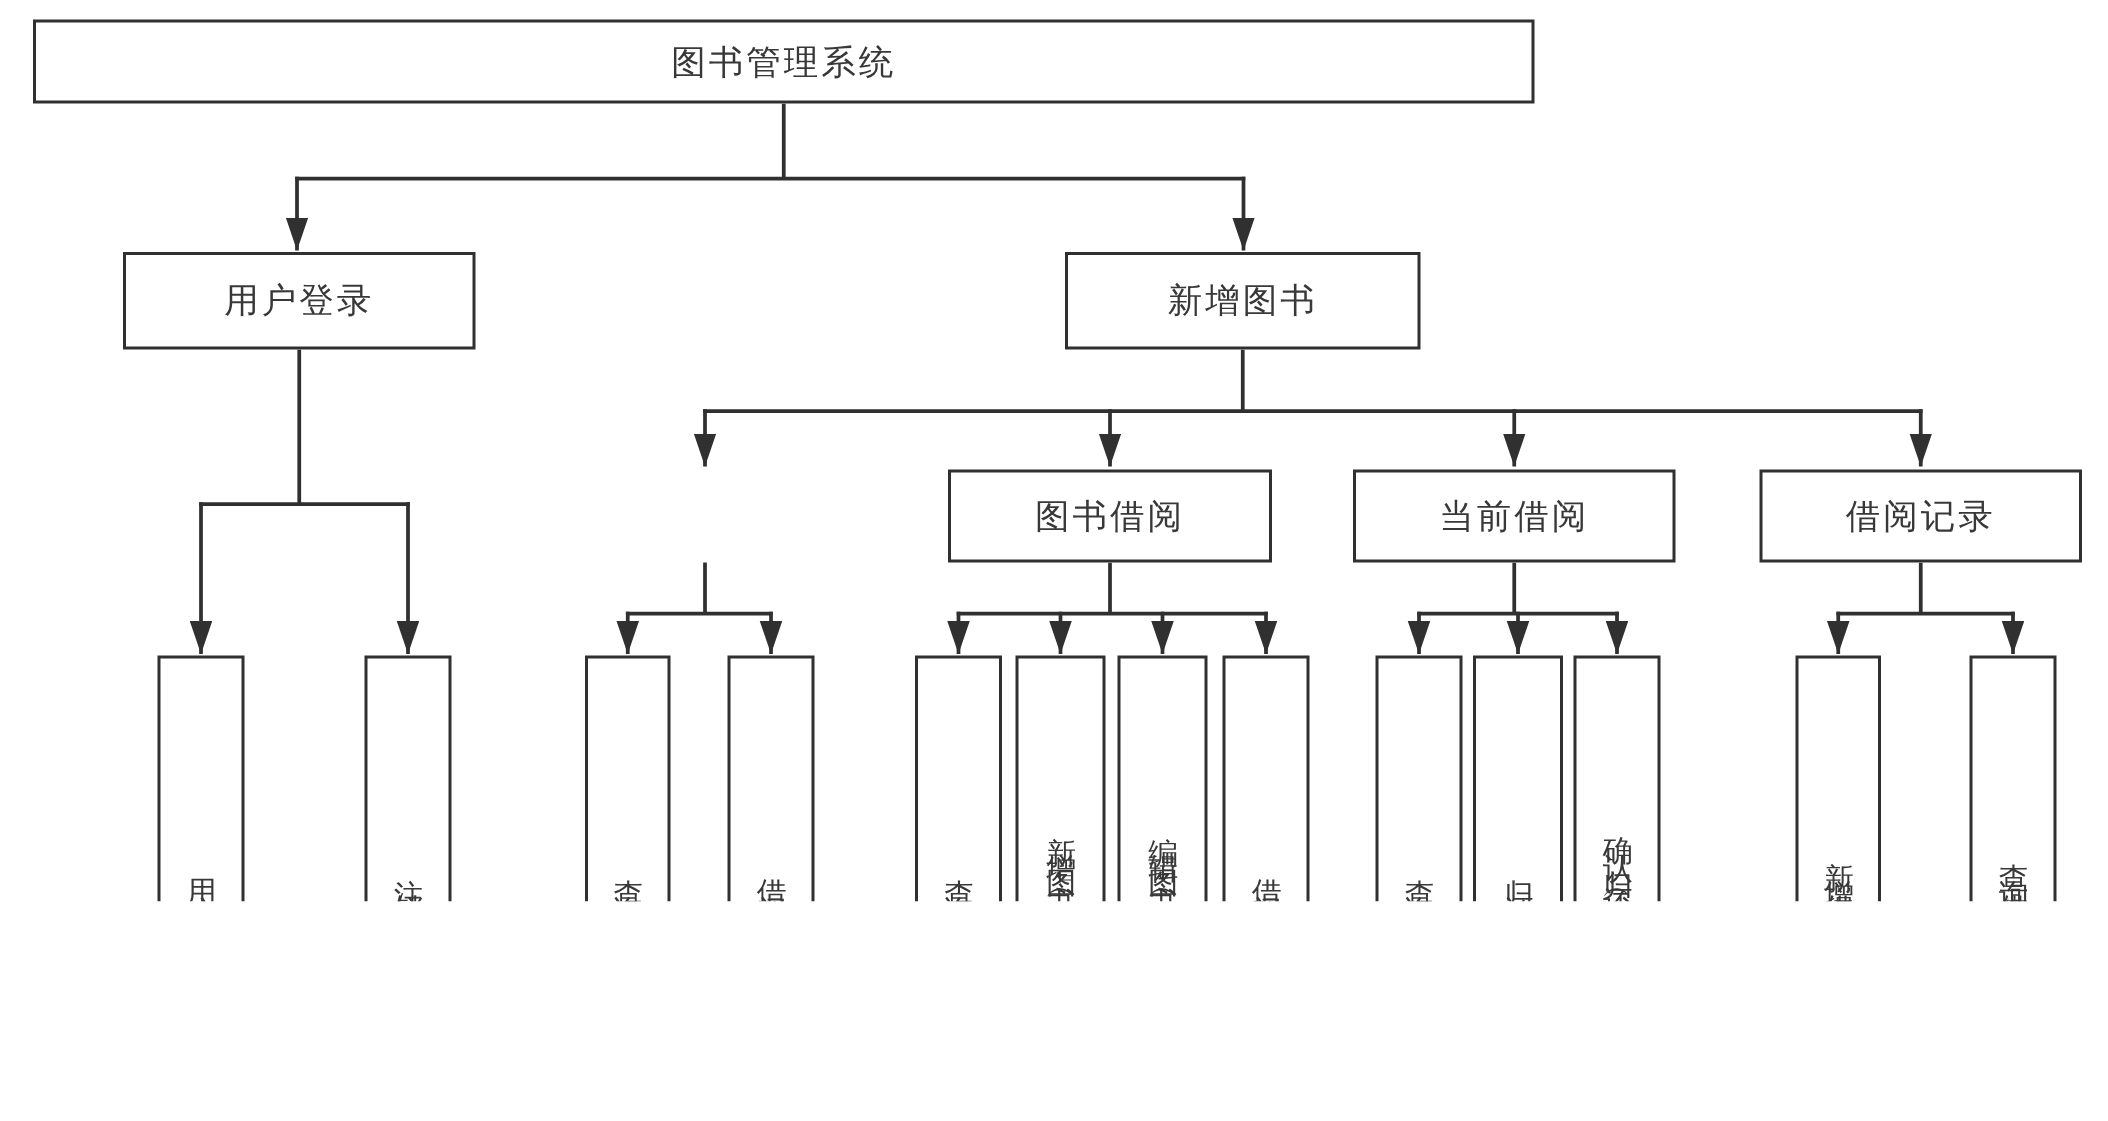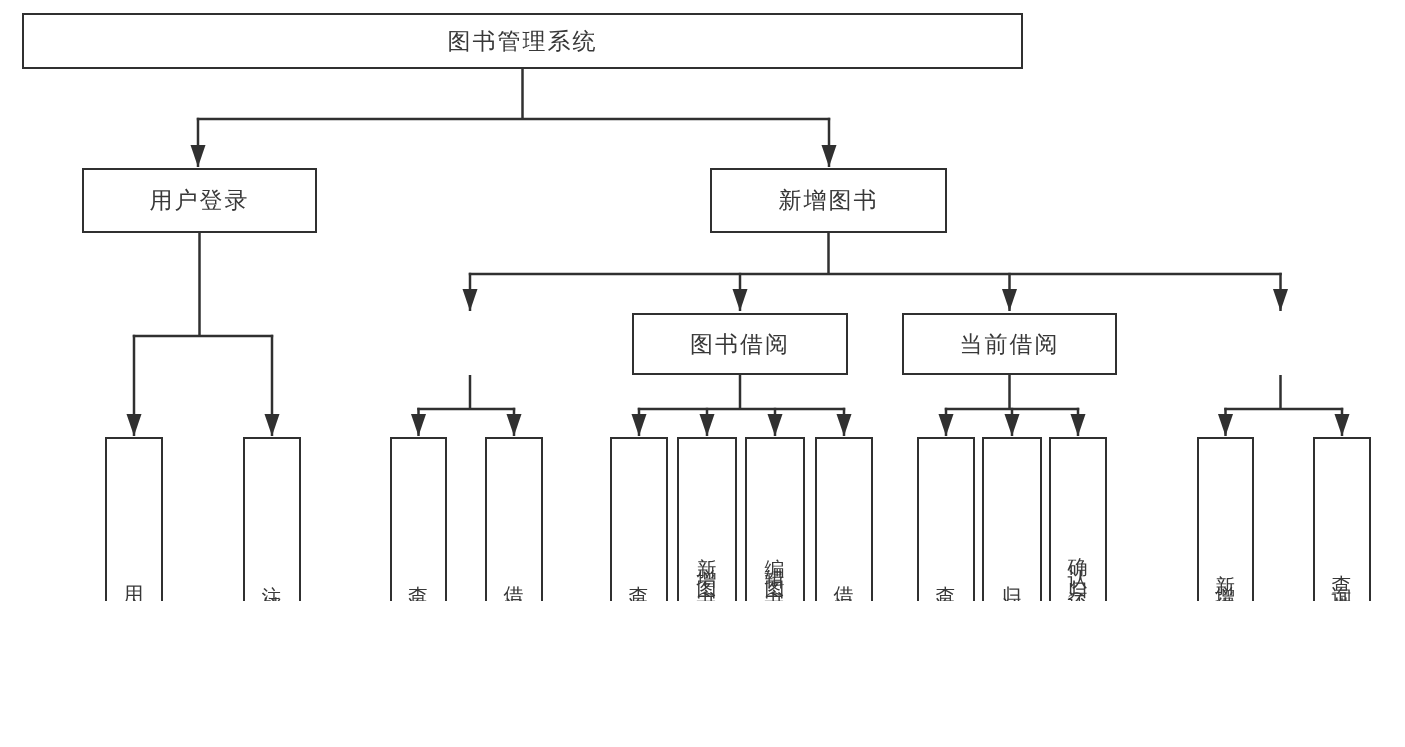--- a/index.html
+++ b/index.html
@@ -139,20 +139,23 @@
   <div class="node hbox" style="left:710px;top:168px;width:237px;height:65px">
     <span>新增图书</span>
   </div>
 
   <div class="node hbox" style="left:902px;top:313px;width:215px;height:62px">
     <span>当前借阅</span>
   </div>
   <div class="node hbox" style="left:632px;top:313px;width:216px;height:62px">
     <span>图书借阅</span>
   </div>
+  <div class="node hbox" style="left:1173px;top:313px;width:215px;height:62px">
+    <span>借阅记录</span>
+  </div>
 
   <div class="node vbox" style="left:105px;top:437px;width:58px;height:298px">
     <span class="vtext">用户登录</span>
   </div>
   <div class="node vbox" style="left:243px;top:437px;width:58px;height:298px">
     <span class="vtext">注销登录</span>
   </div>
 
   <div class="node vbox" style="left:390px;top:437px;width:57px;height:298px">
     <span class="vtext">查询图书</span>

